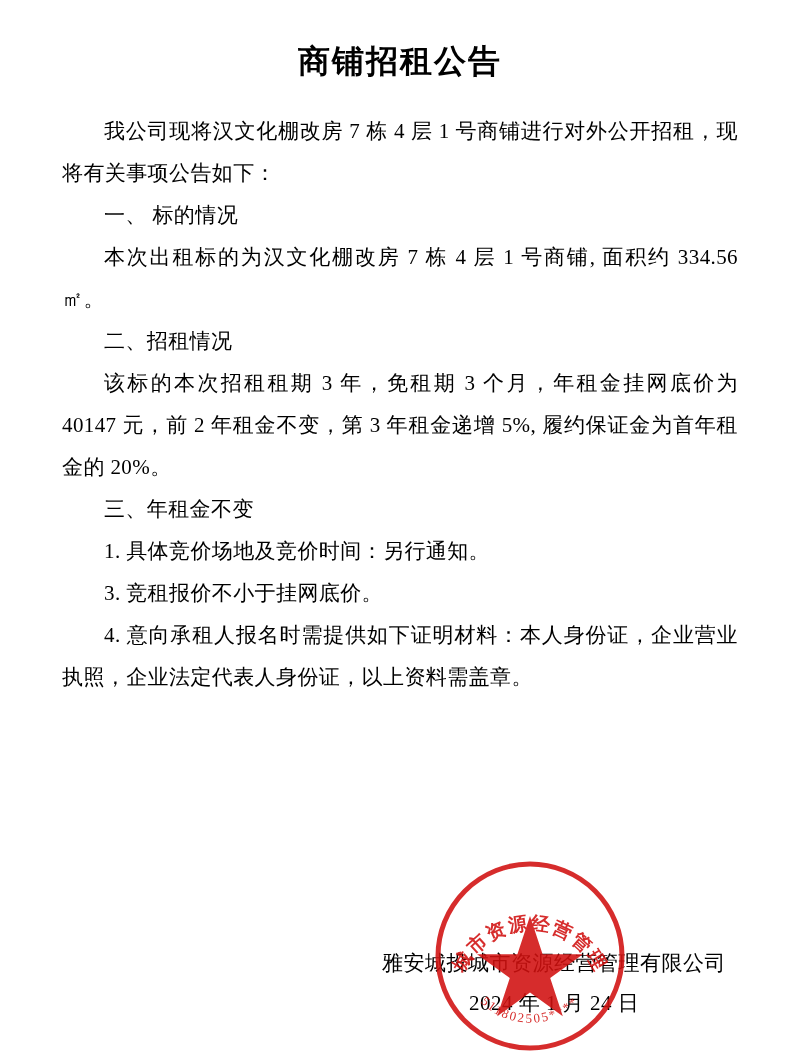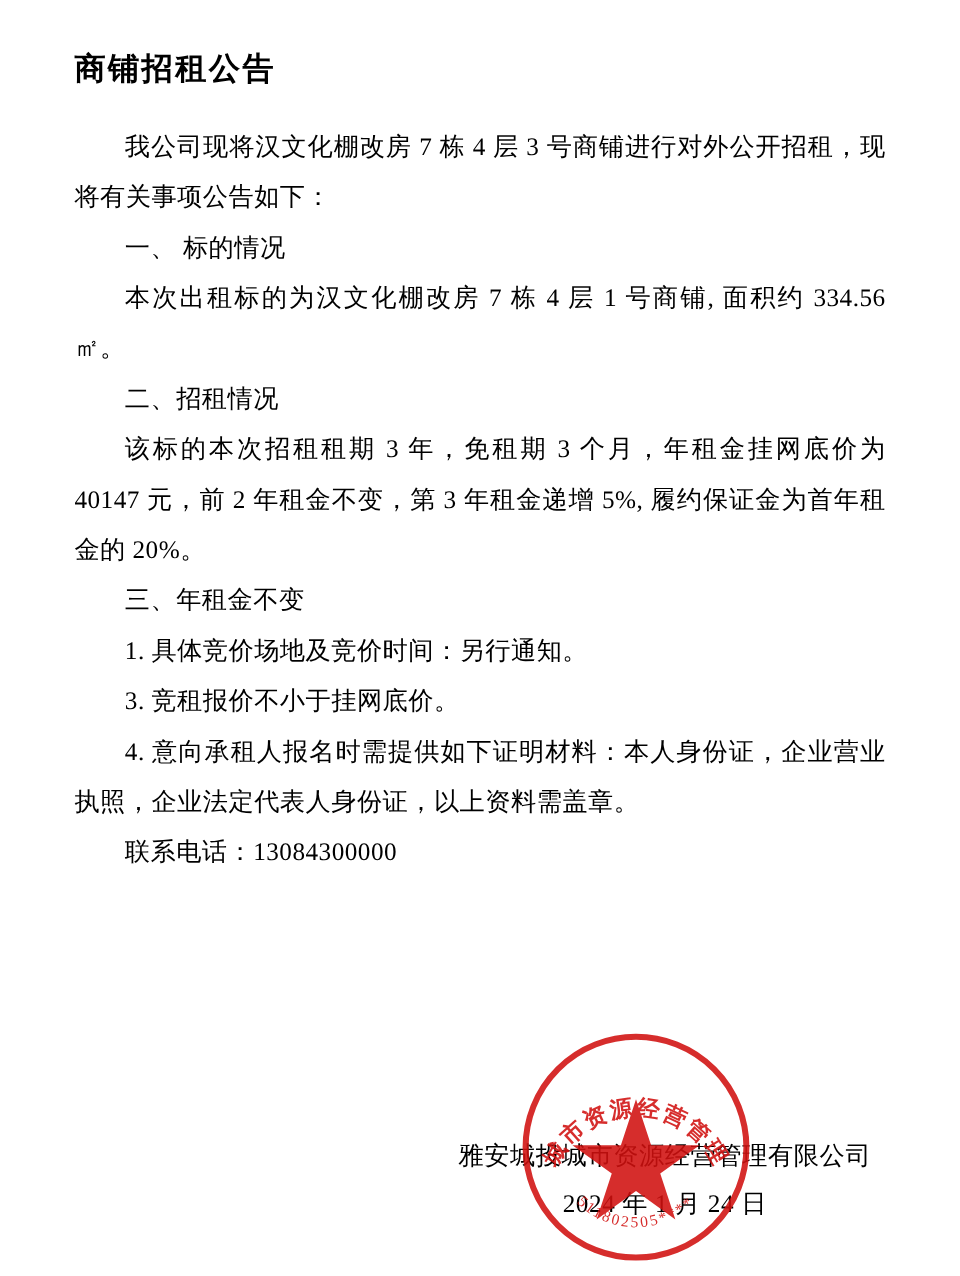--- a/index.html
+++ b/index.html
@@ -16,21 +16,22 @@
     overflow: hidden;
   }
   .page {
     position: relative;
     width: 800px;
     height: 1063px;
     box-sizing: border-box;
     padding: 26px 62px 0 62px;
   }
   .doc-title {
-    font-size: 26px;
+    text-align: center;
+    font-size: 32px;
     font-weight: bold;
     letter-spacing: 2px;
     margin: 14px 0 26px 0;
     font-family: "Liberation Serif", "DejaVu Serif", serif;
   }
   .para {
     font-size: 21px;
     line-height: 42px;
     text-align: justify;
     text-justify: inter-ideograph;
@@ -64,30 +65,29 @@
   }
   .stamp svg { display: block; }
 </style>
 </head>
 <body>
 
 <div class="page">
 
   <div class="doc-title">商铺招租公告</div>
 
-  <p class="para indent2">我公司现将汉文化棚改房 7 栋 4 层 3 号商铺进行对外公开招租，现将有关事项公告如下：</p>
+  <p class="para indent2">我公司现将汉文化棚改房 7 栋 4 层 1 号商铺进行对外公开招租，现将有关事项公告如下：</p>
   <p class="para indent2">一、 标的情况</p>
   <p class="para indent2">本次出租标的为汉文化棚改房 7 栋 4 层 1 号商铺, 面积约 334.56 ㎡。</p>
   <p class="para indent2">二、招租情况</p>
   <p class="para indent2">该标的本次招租租期 3 年，免租期 3 个月，年租金挂网底价为 40147 元，前 2 年租金不变，第 3 年租金递增 5%, 履约保证金为首年租金的 20%。</p>
   <p class="para indent2">三、年租金不变</p>
   <p class="para indent2">1. 具体竞价场地及竞价时间：另行通知。</p>
   <p class="para indent2">3. 竞租报价不小于挂网底价。</p>
   <p class="para indent2">4. 意向承租人报名时需提供如下证明材料：本人身份证，企业营业执照，企业法定代表人身份证，以上资料需盖章。</p>
-  <p class="para indent2">联系电话：13084300000</p>
 
   <div class="sign-block">
     <div class="sign-line">雅安城投城市资源经营管理有限公司</div>
     <div class="sign-line">2024 年 1 月 24 日</div>
   </div>
 
   <div class="stamp">
     <svg width="196" height="196" viewBox="0 0 196 196" xmlns="http://www.w3.org/2000/svg">
       <defs>
         <path id="arcpath" d="M 98,98 m 0,-74 a 74,74 0 1,1 -0.1,0" fill="none"></path>

